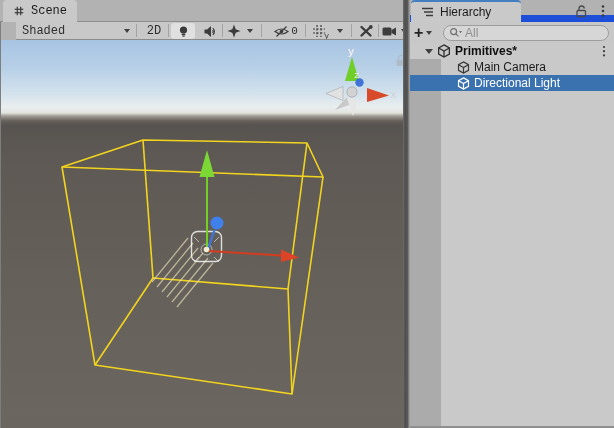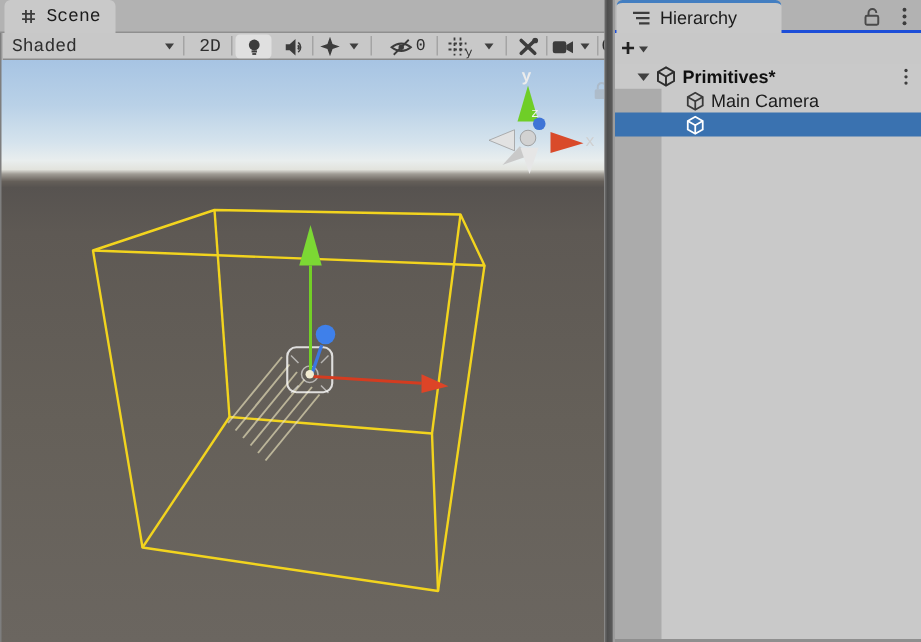--- a/index.html
+++ b/index.html
@@ -10,21 +10,21 @@
 
   
   #scene-panel { position:absolute; left:0; top:0; width:403px; height:428px; overflow:hidden;font-family:Liberation Mono, monospace; }
   .tabbar { position:absolute; left:0; top:0; width:100%; height:22px; background:#b2b2b2;
             border-bottom:1px solid #8f8f8f; }
   .tab { position:absolute; top:0; height:22px; background:#c9c9c9; border-radius:4px 4px 0 0;
          display:flex; align-items:center; gap:6px; padding:0 10px; }
   #scene-tab { left:3px; width:74px; }
   #scene-panel .edge-left { position:absolute; left:0; top:22px; width:1px; height:406px; background:#7e7e7e; }
 
-  #scene-toolbar { position:absolute; left:2px; top:22px; width:403px; height:18px; background:#c8c8c8;
+  #scene-toolbar { position:absolute; left:16px; top:22px; width:403px; height:18px; background:#c8c8c8;
                    border-bottom:1px solid #8b8b8b; overflow:hidden; }
   .tbtn { position:absolute; top:1px; height:16px; display:flex; align-items:center; justify-content:center;
           color:#2e2e2e; }
   .tsep { position:absolute; top:2px; width:1px; height:13px; background:#a4a4a4; }
   .caret { width:0; height:0; border-left:3.5px solid transparent; border-right:3.5px solid transparent;
            border-top:4.5px solid #3f3f3f; display:inline-block; }
 
   #viewport { position:absolute; left:0; top:40px; width:403px; height:388px; overflow:hidden;
     background:linear-gradient(180deg,
       #a7c4e3 0px, #b9d1e7 30px, #d5e3ed 55px, #e9eeee 67px, #e2e3dd 73px,
@@ -38,21 +38,21 @@
   #axis-z-label { left:354px; top:31px; width:10px; font-size:9px; color:#f2f2f2; }
   #axis-x-label { left:390px; top:49px; width:10px; font-size:11px; color:#cfcfcf; }
 
   
   #divider { position:absolute; left:403px; top:0; width:7px; height:428px;
              background:linear-gradient(90deg,#6f6f6f 0,#4e4e4e 2px,#5a5a5a 5px,#9c9c9c 6px); }
 
   
   #hier-panel { position:absolute; left:410px; top:0; width:204px; height:428px; background:#c9c9c9; overflow:hidden; }
   #hier-tabbar { position:absolute; left:0; top:0; width:204px; height:22px; background:#b2b2b2;
-                 border-bottom:2px solid #1d4ed8; }
+                 border-bottom:7px solid #1d4ed8; }
   #hier-tab { left:1px; width:110px; border-top:2px solid #437ec1; }
   #hier-tab .tab-label { font-size:12px; }
   #hier-lock { position:absolute; right:26px; top:4px; width:14px; height:14px; }
   #hier-kebab { position:absolute; right:6px; top:4px; width:10px; height:14px; }
 
   #hier-toolbar { position:absolute; left:0; top:22px; width:204px; height:21px; background:#c8c8c8; }
   #add-button { position:absolute; left:4px; top:1px; width:28px; height:19px; display:flex;
                 align-items:center; gap:3px; color:#222; }
   #add-button .plus { font-size:16px; font-weight:bold; line-height:14px; }
   #search-field { position:absolute; left:33px; top:3px; width:166px; height:16px; background:#d6d6d6;
@@ -289,20 +289,30 @@
           <circle cx="5" cy="11.5" r="1.3" fill="#3c3c3c"></circle>
           </svg>
       </div>
     </div>
 
     <div id="hier-toolbar">
       <div id="add-button">
         <span class="plus">+</span>
         <span class="caret"></span>
       </div>
+      <div id="search-field">
+        <span style="margin-right:3px;">
+          <svg width="13" height="12" viewBox="0 0 13 12">
+            <circle cx="4.6" cy="4.6" r="3" fill="none" stroke="#6f6f6f" stroke-width="1.2"></circle>
+            <line x1="6.9" y1="6.9" x2="9.4" y2="9.4" stroke="#6f6f6f" stroke-width="1.2"></line>
+            <polygon points="10,4 13,4 11.5,6.2" fill="#6f6f6f"></polygon>
+            </svg>
+        </span>
+        <input id="search-input" type="text" placeholder="All" style="">
+      </div>
     </div>
 
     <div id="gutter"></div>
 
     <div class="hrow" id="row-scene">
       <span class="fold"></span>
       <span style="margin-right:4px;">
         <svg width="14" height="14" viewBox="0 0 12 12">
           <polygon points="6,0.8 10.6,3.4 10.6,8.6 6,11.2 1.4,8.6 1.4,3.4" fill="none" stroke="#2e2e2e" stroke-width="1.1"></polygon>
           <path d="M1.4,3.4 L6,6 L10.6,3.4 M6,6 L6,11.2" fill="none" stroke="#2e2e2e" stroke-width="1.1"></path>
@@ -330,17 +340,18 @@
     </div>
 
     <div class="hrow" id="row-light">
       <span style="width:47px;"></span>
       <span style="margin-right:4px;">
         <svg width="13" height="13" viewBox="0 0 12 12">
           <polygon points="6,0.8 10.6,3.4 10.6,8.6 6,11.2 1.4,8.6 1.4,3.4" fill="none" stroke="#ffffff" stroke-width="1.1"></polygon>
           <path d="M1.4,3.4 L6,6 L10.6,3.4 M6,6 L6,11.2" fill="none" stroke="#ffffff" stroke-width="1.1"></path>
           </svg>
       </span>
+      <span class="row-label">Directional Light</span>
     </div>
 
     <div id="hier-bottom-line"></div>
   </div>
 </div>
 
 </body></html>

